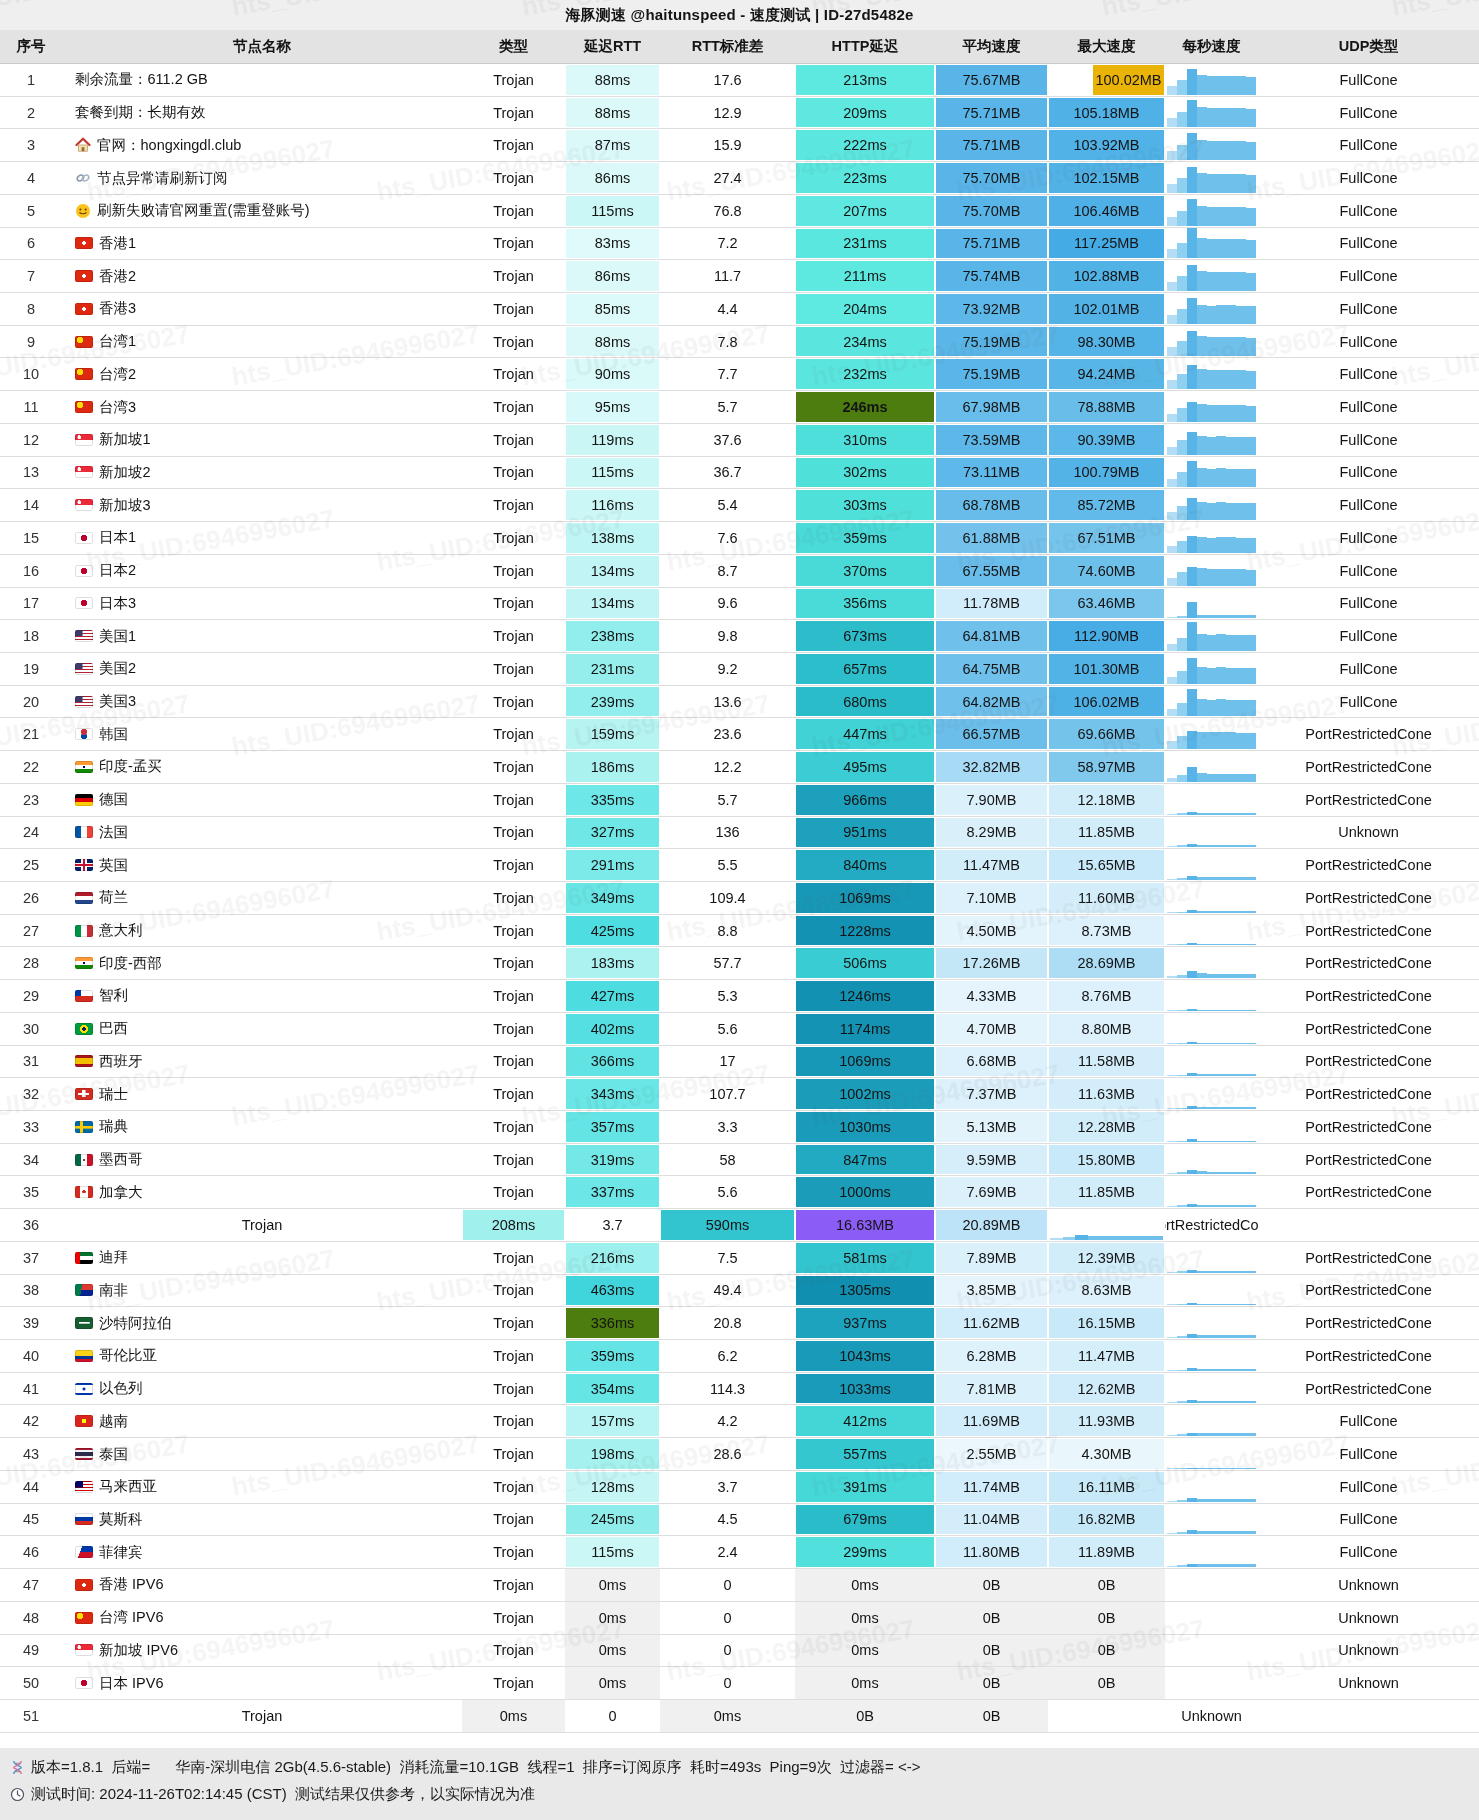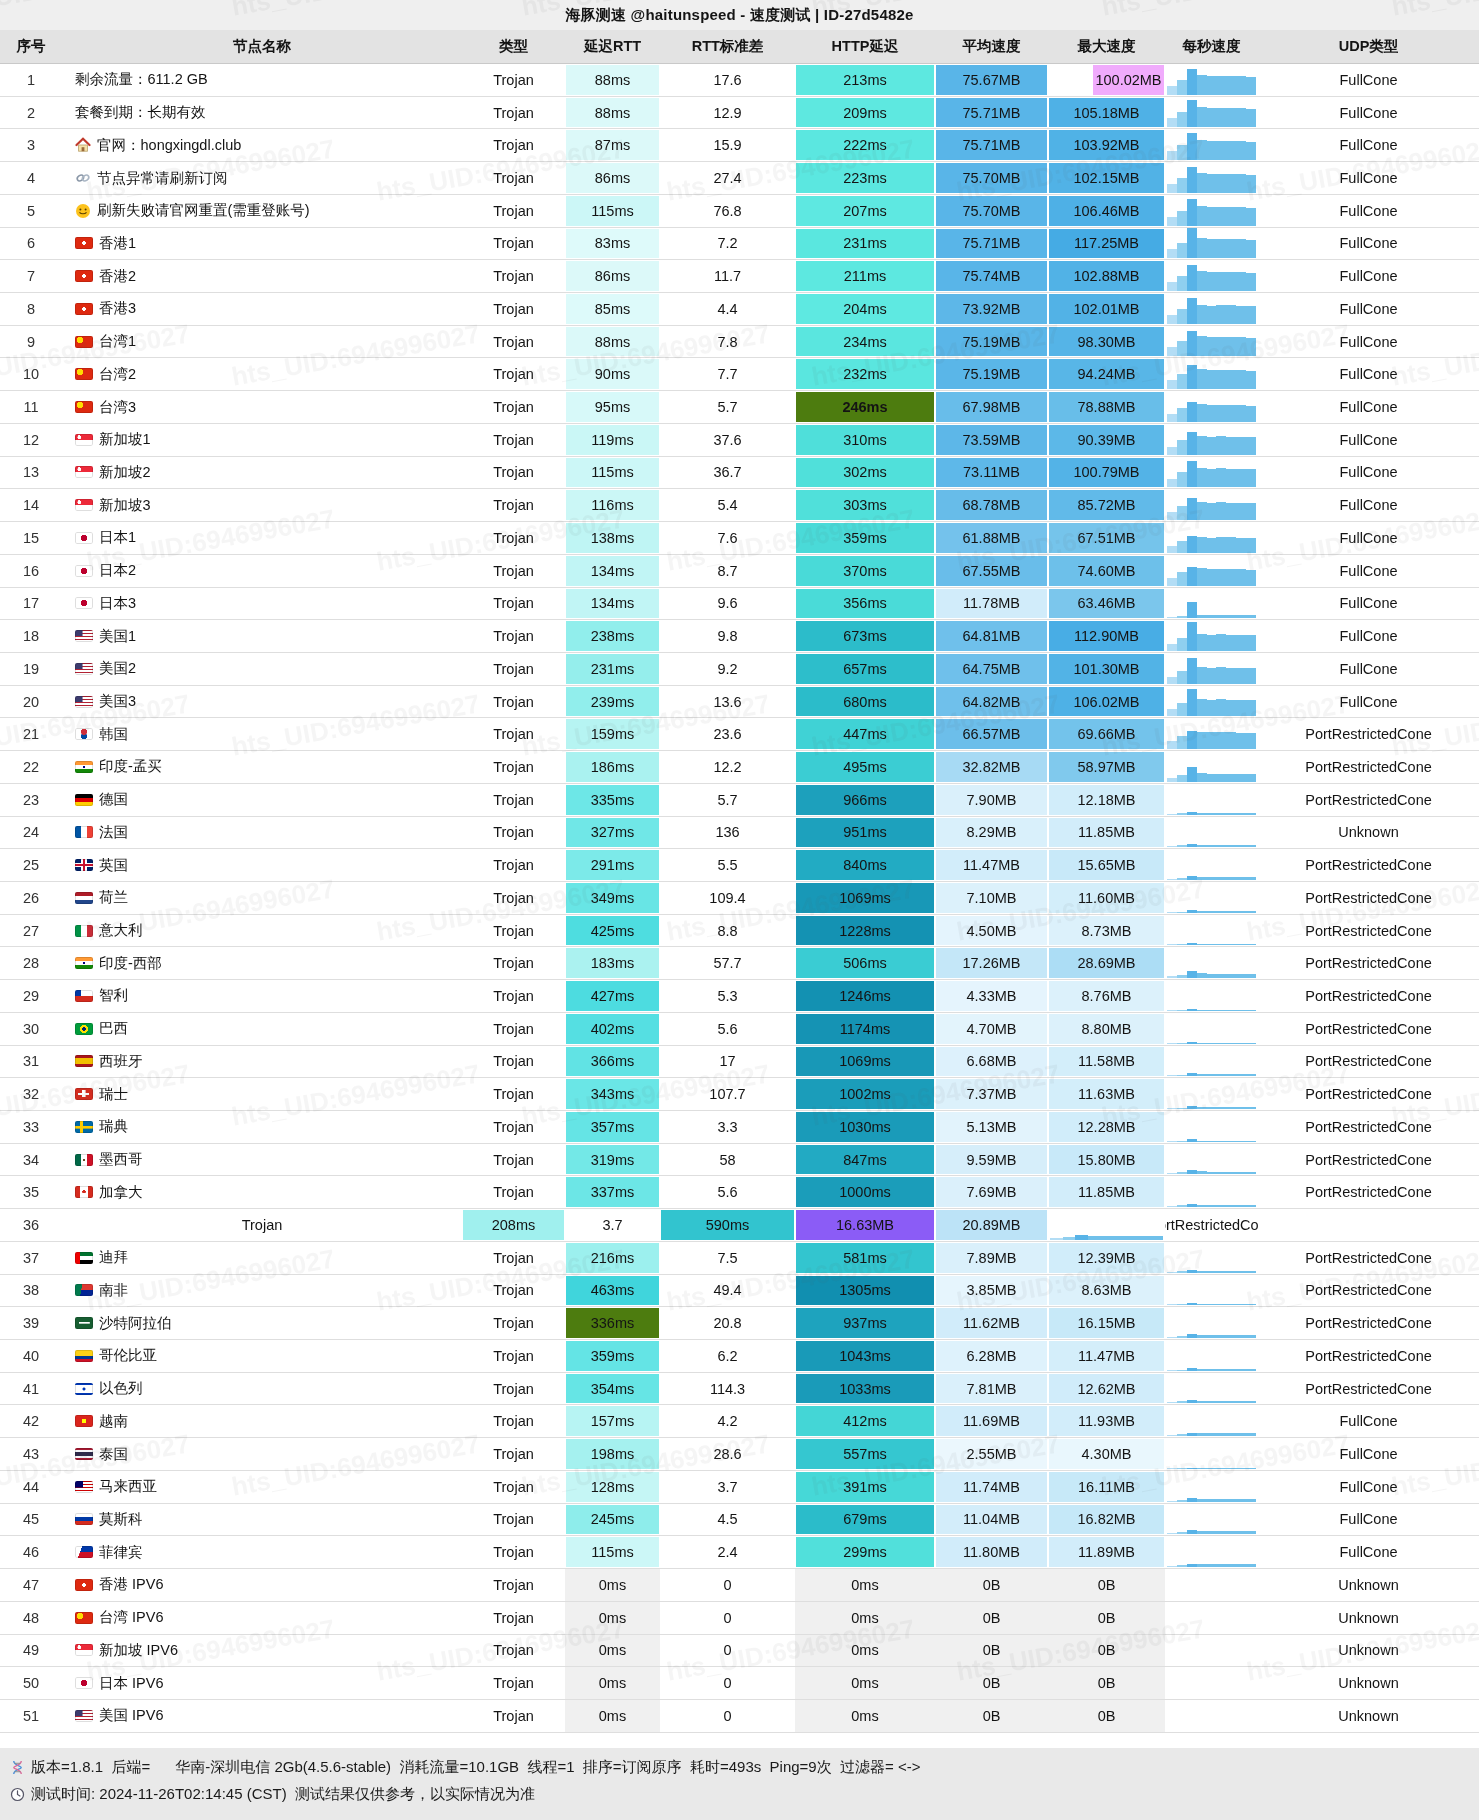--- a/index.html
+++ b/index.html
@@ -68,21 +68,21 @@
       <div class="grid-row row">
         <div class="cell num">1</div>
         <div class="cell name">
           <span>剩余流量：611.2 GB</span>
         </div>
         <div class="cell ">Trojan</div>
         <div class="cell colored" style="background: rgb(219, 249, 249);">88ms</div>
         <div class="cell ">17.6</div>
         <div class="cell colored" style="background: rgb(93, 232, 224);">213ms</div>
         <div class="cell colored" style="background: rgb(89, 181, 232);">75.67MB</div>
-        <div class="cell colored" style="background: #f0abfc; margin-left: 44px;">100.02MB</div>
+        <div class="cell colored" style="background: #eab308; margin-left: 44px;">100.02MB</div>
         <div class="cell spark">
           <span class="bar" style="height: 9px; background: rgb(179, 221, 245);"></span>
           <span class="bar" style="height: 15px; background: rgb(143, 207, 239);"></span>
           <span class="bar" style="height: 26px; background: rgb(88, 179, 231);"></span>
           <span class="bar" style="height: 20px; background: rgb(111, 192, 234);"></span>
           <span class="bar" style="height: 19px; background: rgb(111, 192, 234);"></span>
           <span class="bar" style="height: 19px; background: rgb(111, 192, 234);"></span>
           <span class="bar" style="height: 19px; background: rgb(111, 192, 234);"></span>
           <span class="bar" style="height: 19px; background: rgb(111, 192, 234);"></span>
           <span class="bar" style="height: 18px; background: rgb(111, 192, 234);"></span>
@@ -1282,24 +1282,20 @@
         <div class="cell colored zero" style="background: rgb(240, 240, 240);">0ms</div>
         <div class="cell ">0</div>
         <div class="cell colored zero" style="background: rgb(240, 240, 240);">0ms</div>
         <div class="cell colored zero" style="background: rgb(240, 240, 240);">0B</div>
         <div class="cell colored zero" style="background: rgb(240, 240, 240);">0B</div>
         <div class="cell spark"></div>
         <div class="cell ">Unknown</div>
       </div>
       <div class="grid-row row">
         <div class="cell num">51</div>
-        <div class="cell name">
-          <span class="flag" style="background: linear-gradient(rgb(60, 59, 110) 0px, rgb(60, 59, 110) 100%) left top / 42% 54% no-repeat, repeating-linear-gradient(rgb(178, 34, 52) 0px, rgb(178, 34, 52) 1.5px, rgb(255, 255, 255) 1.5px, rgb(255, 255, 255) 3px);"></span>
-          <span>美国 IPV6</span>
-        </div>
         <div class="cell ">Trojan</div>
         <div class="cell colored zero" style="background: rgb(240, 240, 240);">0ms</div>
         <div class="cell ">0</div>
         <div class="cell colored zero" style="background: rgb(240, 240, 240);">0ms</div>
         <div class="cell colored zero" style="background: rgb(240, 240, 240);">0B</div>
         <div class="cell colored zero" style="background: rgb(240, 240, 240);">0B</div>
         <div class="cell spark"></div>
         <div class="cell ">Unknown</div>
       </div>
     </div>

